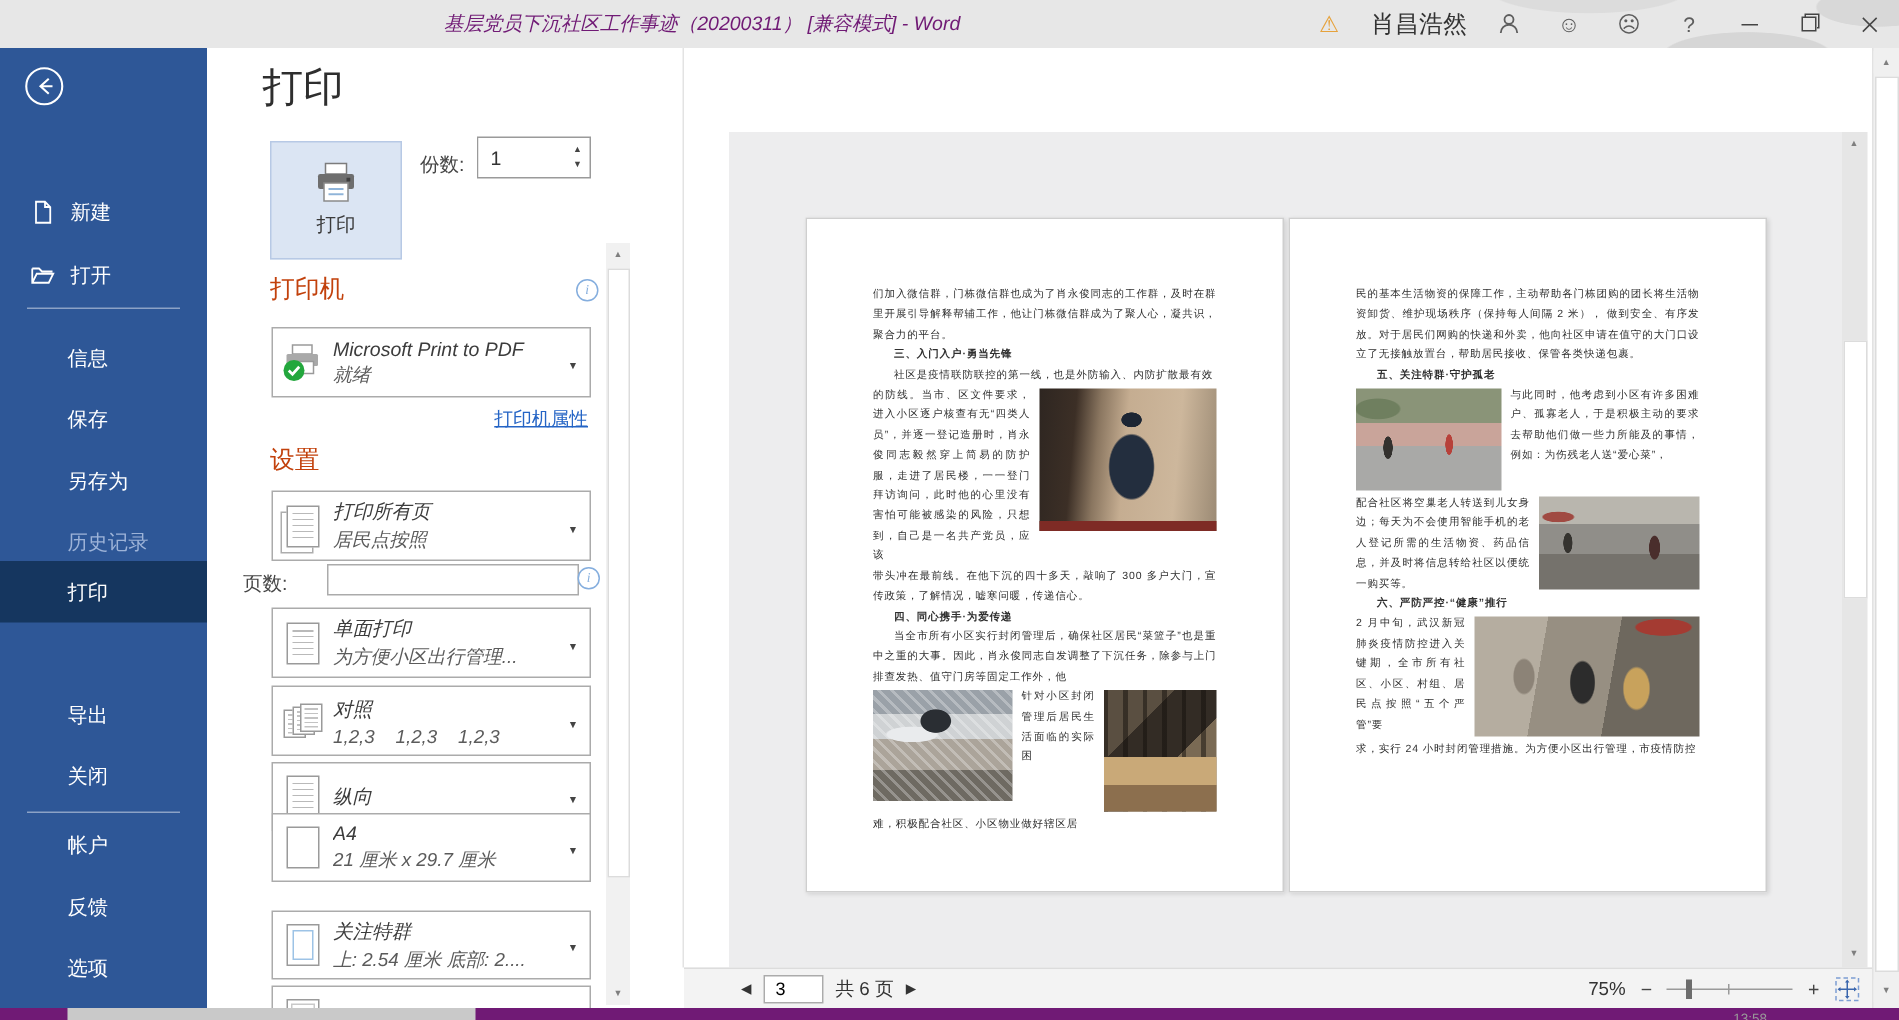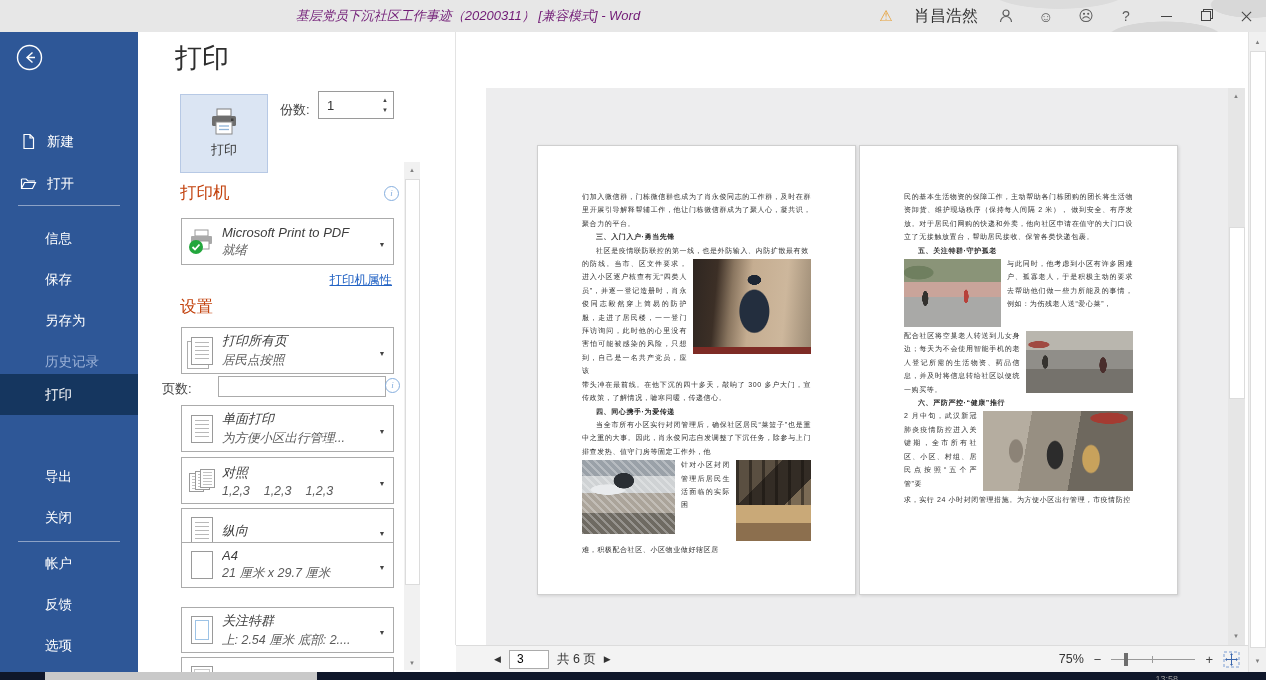--- a/index.html
+++ b/index.html
@@ -152,21 +152,21 @@
   .ztrack .tick{position:absolute;left:41px;top:3px;width:1px;height:7px;background:#9a9a9a;}
   .ztrack .thumb{position:absolute;left:13px;top:0;width:4px;height:13px;background:#6d6d6d;}
   .fit-ic{width:17px;height:17px;position:relative;}
 
   
   .winscroll{position:absolute;right:0;top:32px;width:18px;height:640px;background:#f0f0f0;border-left:1px solid #e2e2e2;box-sizing:border-box;}
   .winscroll .sb-arrow{width:17px;background:#f0f0f0;}
   .winscroll .sb-thumb{left:1px;width:14px;}
 
   
-  .taskbar{position:absolute;left:0;top:672px;width:1266px;height:8px;background:#0f172a;overflow:hidden;}
+  .taskbar{position:absolute;left:0;top:672px;width:1266px;height:8px;background:#701a75;overflow:hidden;}
   .tb-seg{position:absolute;left:45px;top:0;width:272px;height:8px;background:#c9c9c9;}
   .tb-clock{position:absolute;right:88px;top:1px;font-size:9px;line-height:12px;color:#9a9a9a;height:7px;overflow:hidden;}
 </style>
 </head>
 <body>
 
 <div class="titlebar">
   <div class="clouds"></div>
   <div class="tb-title">基层党员下沉社区工作事迹（20200311） [兼容模式] - Word</div>
   <div class="tb-right">

